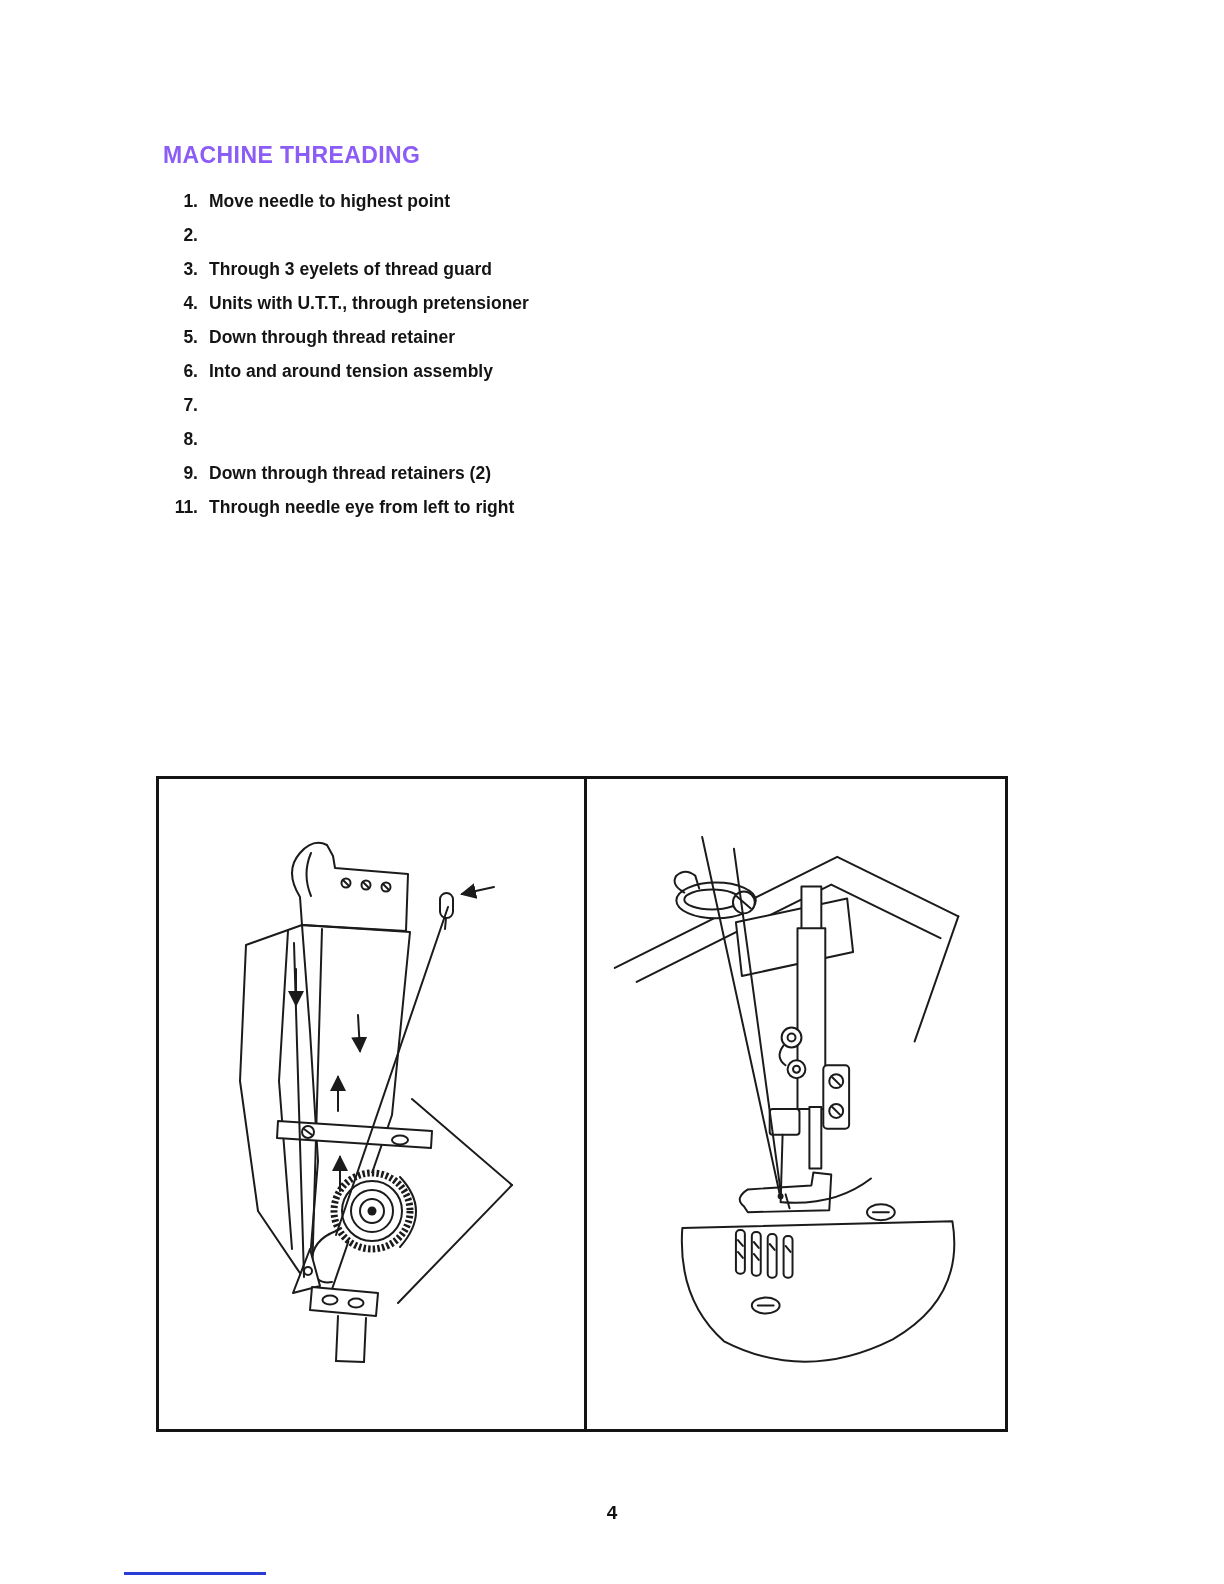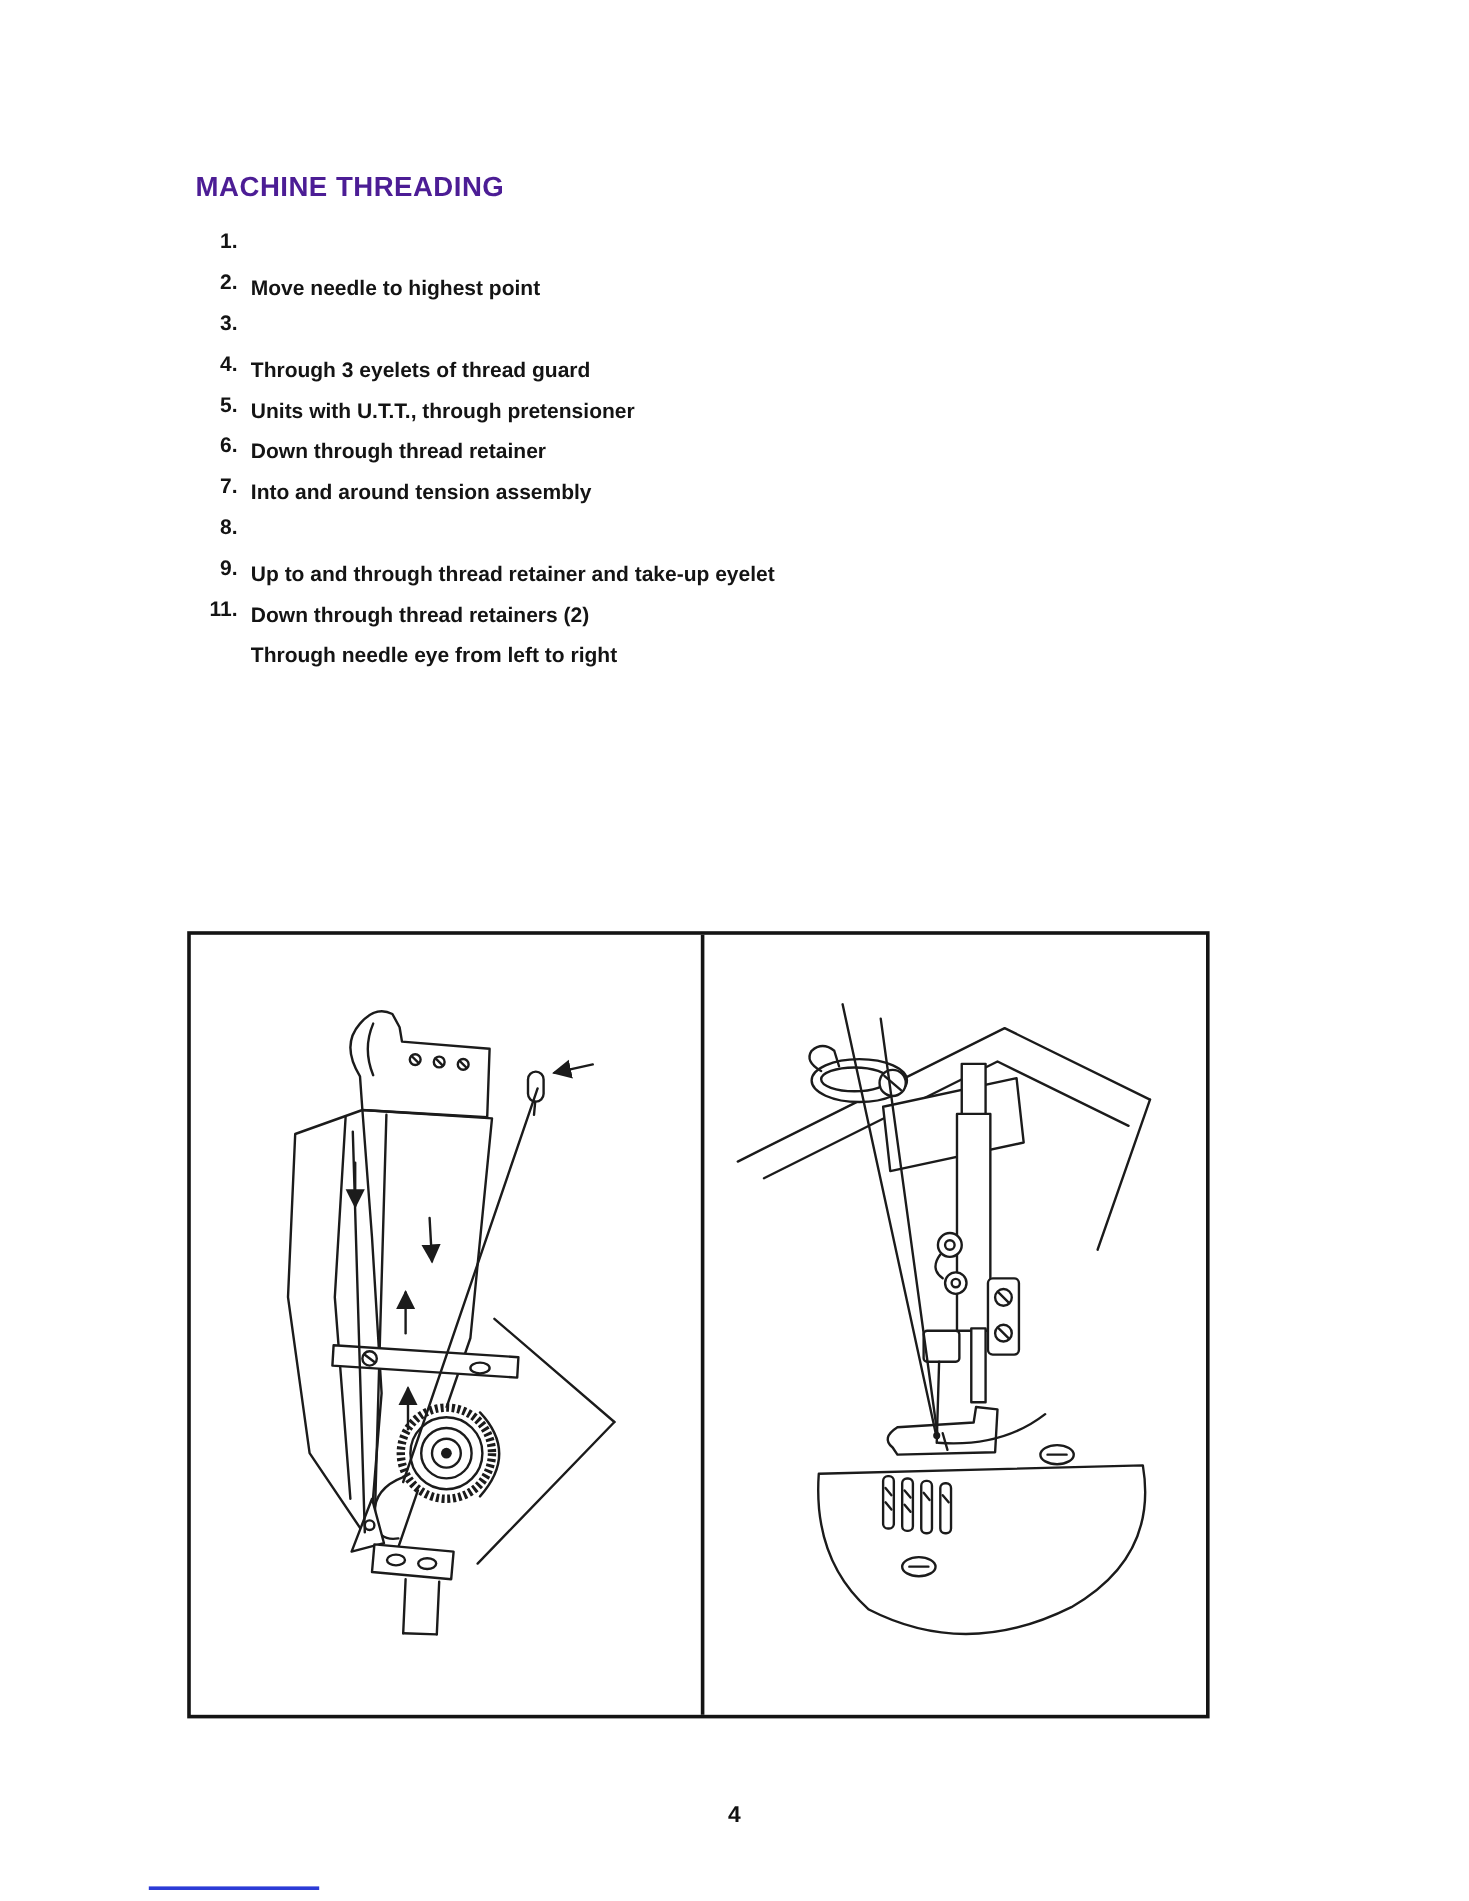--- a/index.html
+++ b/index.html
@@ -5,32 +5,32 @@
   html,body{margin:0;padding:0;}
   body{
     width:1224px;height:1584px;position:relative;
     background:#ffffff;
     font-family:"Liberation Sans","DejaVu Sans",sans-serif;
     color:#101010;
     overflow:hidden;
   }
   .page-title{
     position:absolute;left:163px;top:142px;
-    font-size:23px;font-weight:700;letter-spacing:.4px;color:#4c1d95;
+    font-size:23px;font-weight:700;letter-spacing:.4px;color:#8b5cf6;
   }
   .steps{
     position:absolute;left:156px;top:190px;width:780px;
   }
   .step{
     display:flex;align-items:flex-start;
     font-size:17.5px;font-weight:700;color:#141414;
     height:34px;line-height:22px;
   }
   .step-num{width:42px;text-align:right;padding-right:11px;flex:none;}
-  .step-text{white-space:nowrap;margin-top:39px;}
+  .step-text{white-space:nowrap;}
   .figure{
     position:absolute;left:156px;top:776px;width:852px;height:656px;
     border:3px solid #141414;display:flex;background:#fff;box-sizing:border-box;
   }
   .panel-left{width:428px;height:100%;border-right:3px solid #141414;box-sizing:border-box;}
   .panel-right{flex:1;height:100%;}
   .panel-left svg,.panel-right svg{display:block;width:100%;height:100%;}
   .page-number{
     position:absolute;left:0;top:1502px;width:100%;
     text-align:center;font-size:19px;font-weight:700;color:#111;
@@ -69,21 +69,20 @@
     </div>
   <div class="step">
       <span class="step-num">6.</span>
       <span class="step-text">Into and around tension assembly</span>
     </div>
   <div class="step">
       <span class="step-num">7.</span>
     </div>
   <div class="step">
       <span class="step-num">8.</span>
-      <span class="step-text">Up to and through thread retainer and take-up eyelet</span>
     </div>
   <div class="step">
       <span class="step-num">9.</span>
       <span class="step-text">Down through thread retainers (2)</span>
     </div>
   <div class="step">
       <span class="step-num">11.</span>
       <span class="step-text">Through needle eye from left to right</span>
     </div>
 </div>

